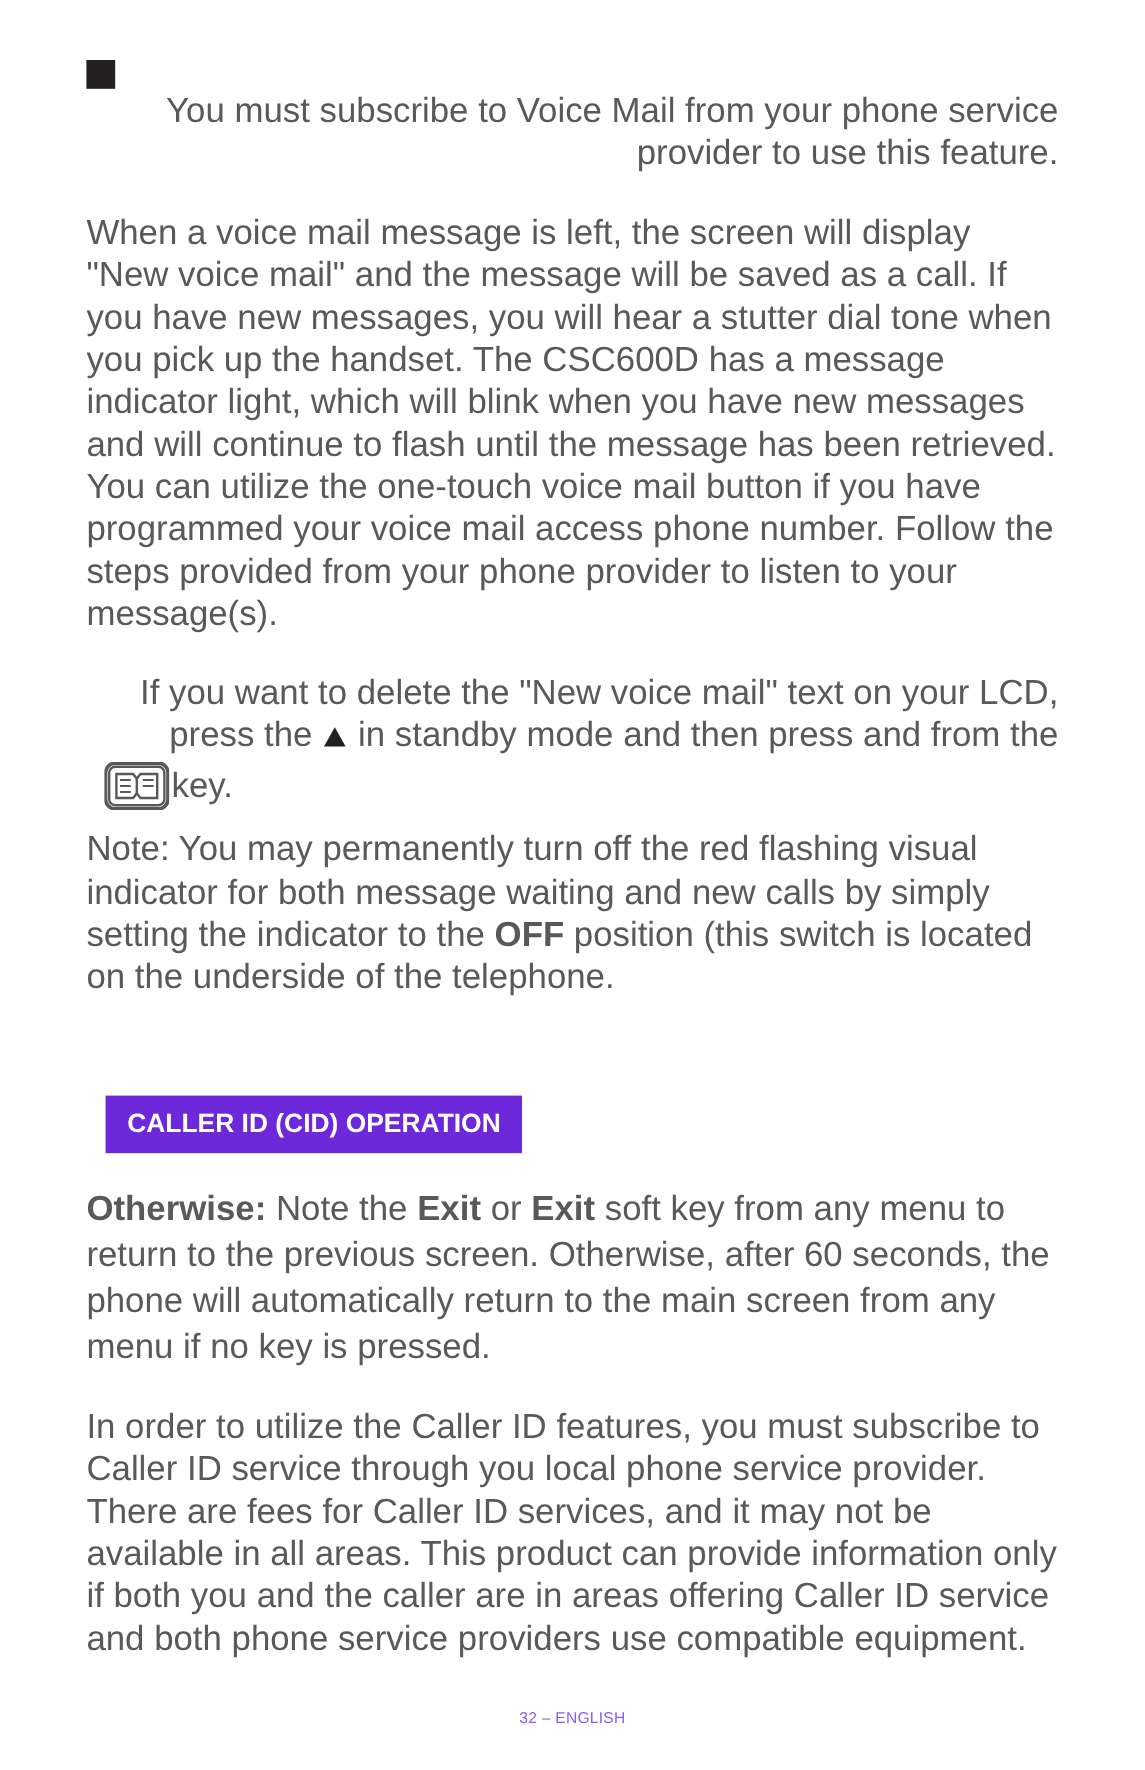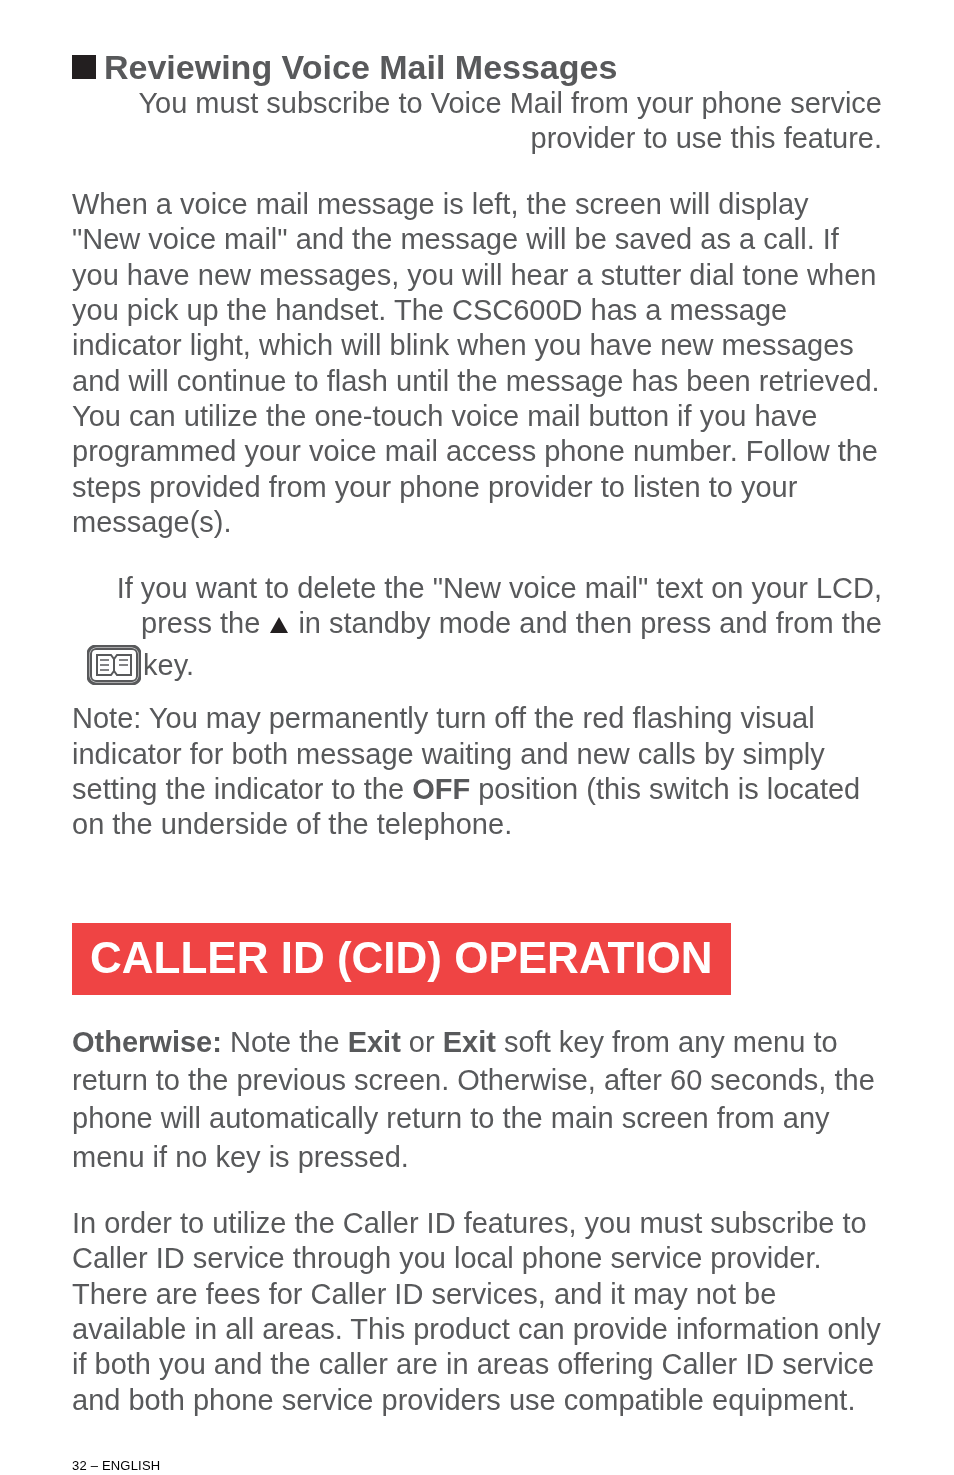--- a/index.html
+++ b/index.html
@@ -36,36 +36,36 @@
     font-size: 29px;
     line-height: 1.22;
     margin: 0 0 30px 0;
     color: #58595b;
   }
   p.body.tight {
     margin-bottom: 0;
     text-align: right;
   }
   .section-bar {
-    background: #ef4444;
+    background: #6d28d9;
     color: #ffffff;
-    font-size: 44px;
+    font-size: 22px;
     font-weight: 700;
     padding: 10px 18px 12px 18px;
-    margin: 40px 0 14px 0;
+    margin: 40px 0 14px 16px;
     display: inline-block;
     width: auto;
   }
   .section-bar-wrap {
     margin: 40px 0 14px 0;
   }
   .page-footer {
-    text-align: left;
+    text-align: center;
     font-size: 13px;
-    color: #000000;
+    color: #8b5cf6;
     margin-top: 40px;
     letter-spacing: 0.2px;
   }
   .arrow {
     display: inline-block;
     width: 0;
     height: 0;
     border-left: 9px solid transparent;
     border-right: 9px solid transparent;
     border-bottom: 16px solid #231f20;
@@ -87,21 +87,20 @@
     color: #58595b;
     margin-top: 4px;
     padding-left: 15px;
   }
 </style>
 </head>
 <body>
 
 <div class="heading-row">
   <div class="black-square"></div>
-  <div class="heading-text">Reviewing Voice Mail Messages</div>
 </div>
 
 <p class="body tight">You must subscribe to Voice Mail from your phone service provider to use this feature.</p>
 
 <p class="body" style="margin-top:30px;">When a voice mail message is left, the screen will display "New voice mail" and the message will be saved as a call. If you have new messages, you will hear a stutter dial tone when you pick up the handset.  The CSC600D has a message indicator light, which will blink when you have new messages and will continue to flash until the message has been retrieved.  You can utilize the one-touch voice mail button if you have programmed your voice mail access phone number. Follow the steps provided from your phone provider to listen to your message(s).</p>
 
 <p class="body tight">
   <span>If you want to delete the "New voice mail" text on your LCD, press the </span><span class="arrow"></span><span> in standby mode and then press and from the</span>
 </p>
 <div class="key-line">

